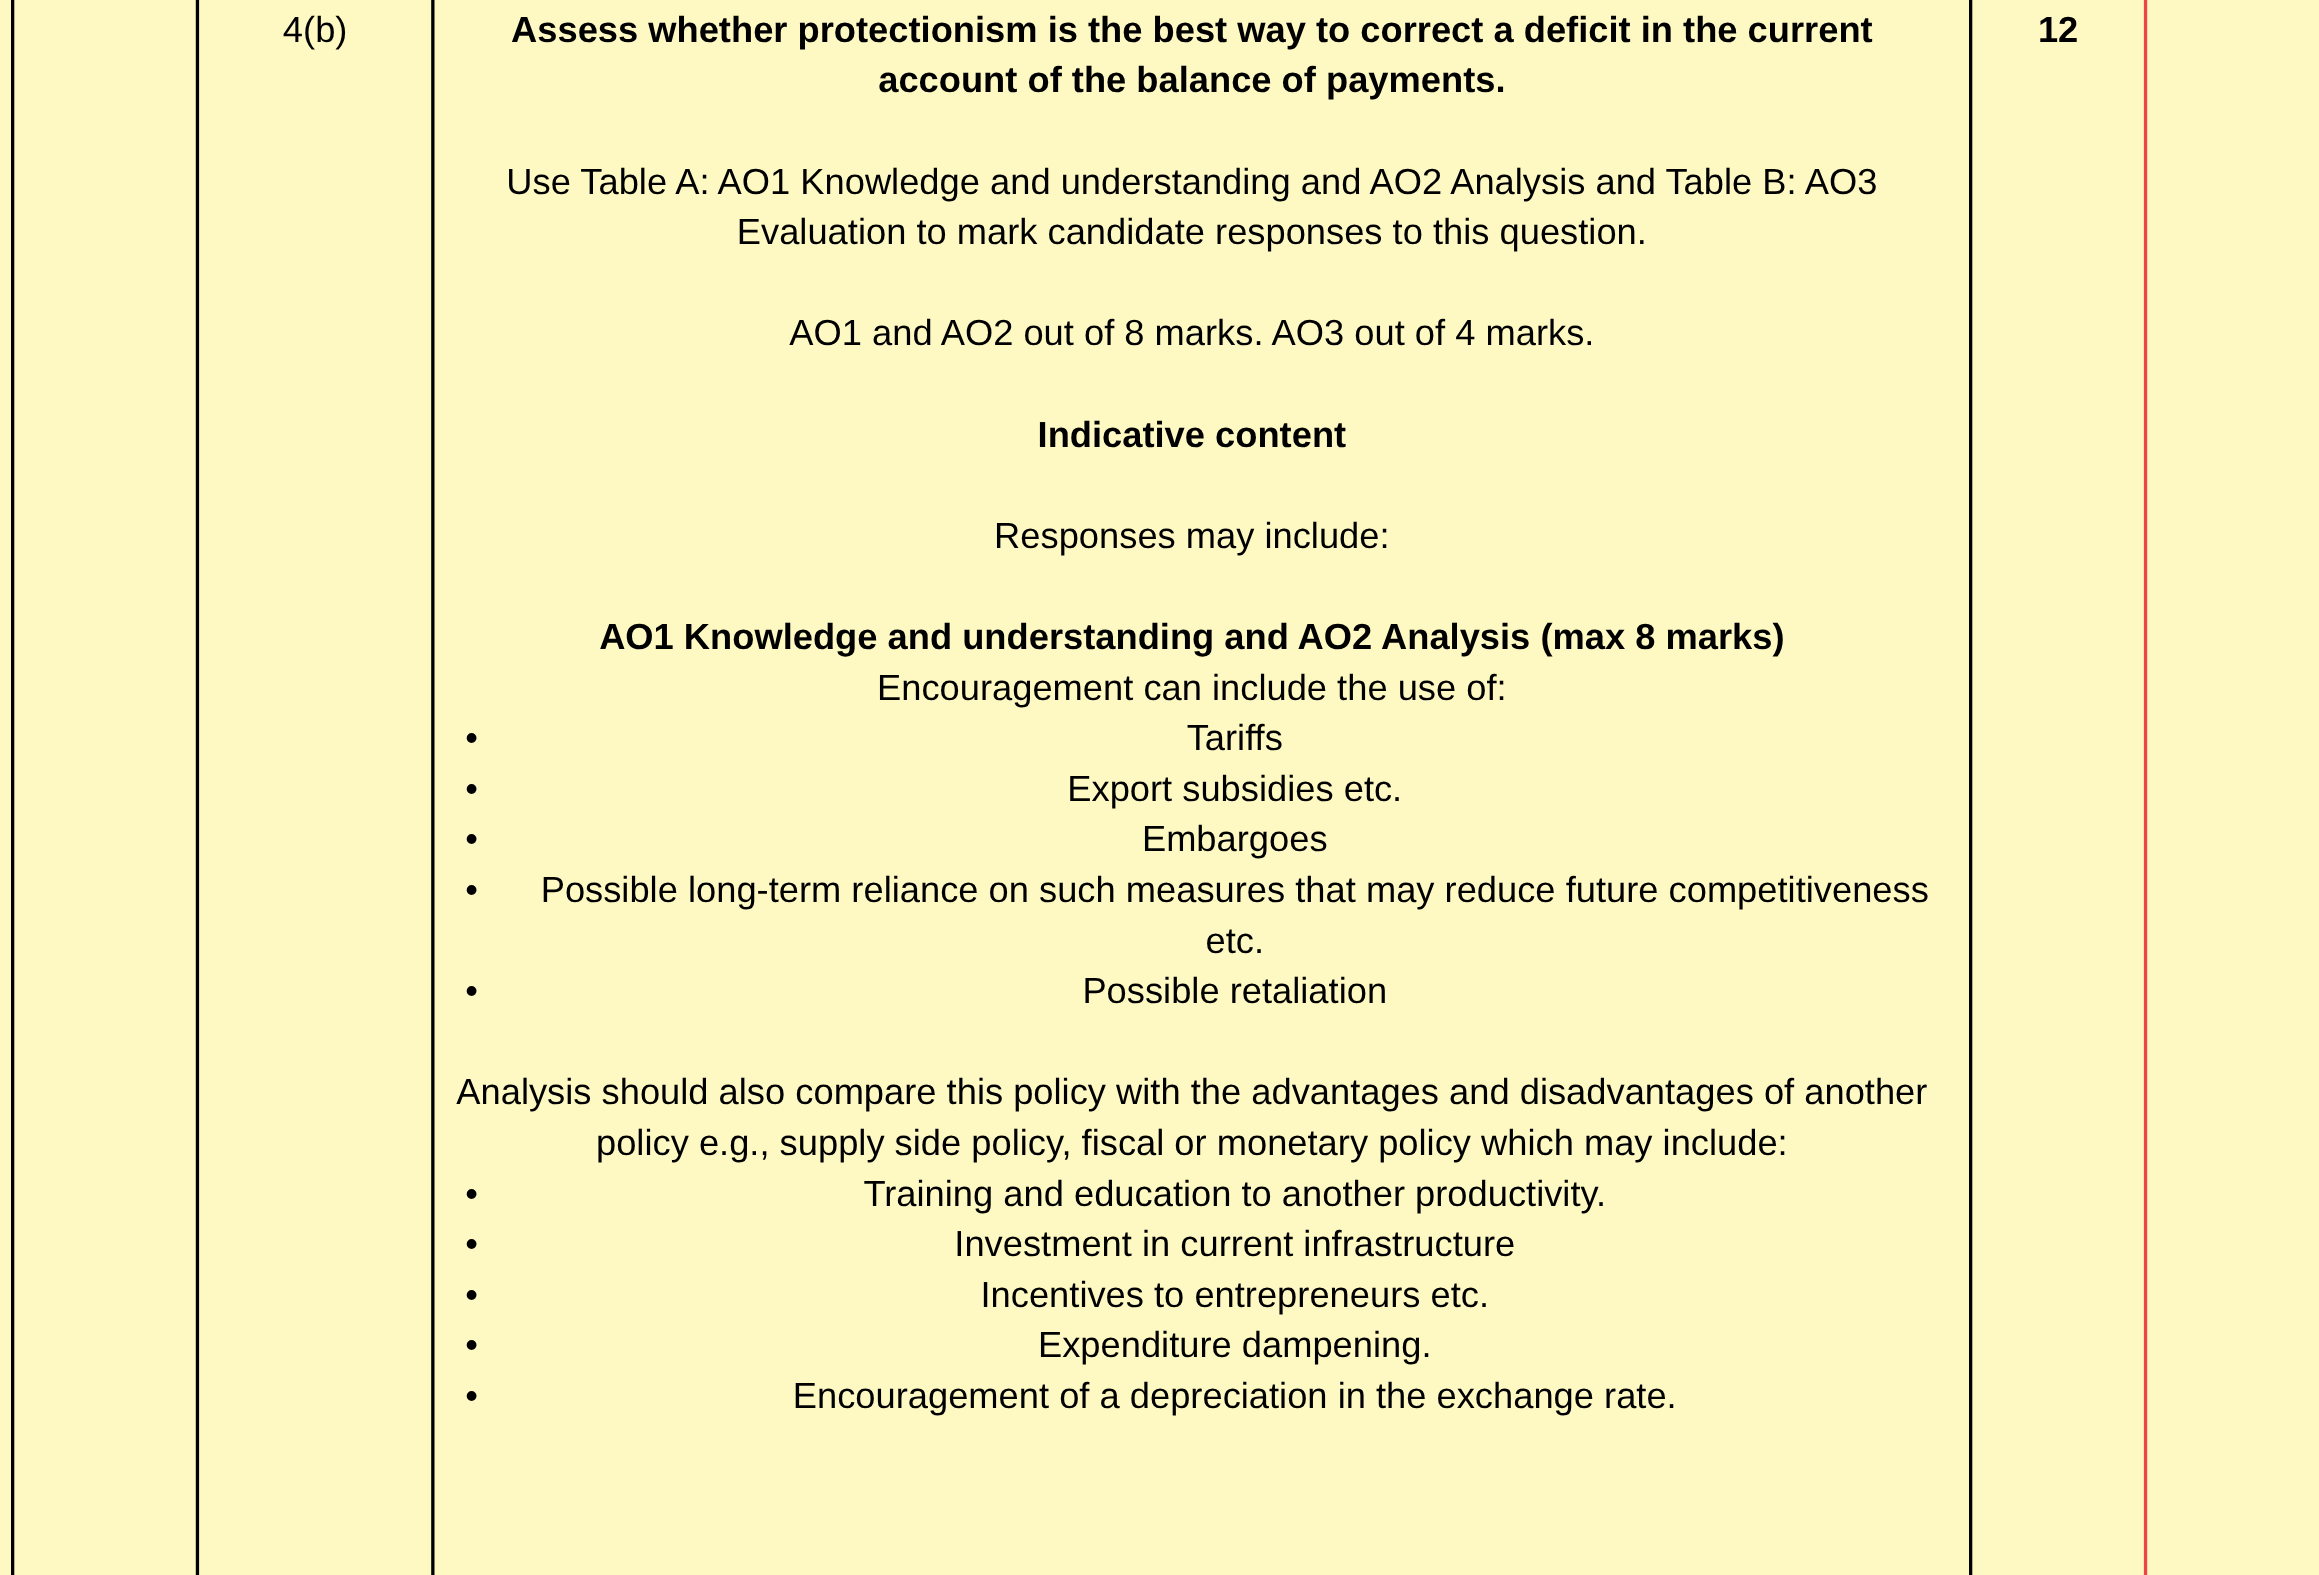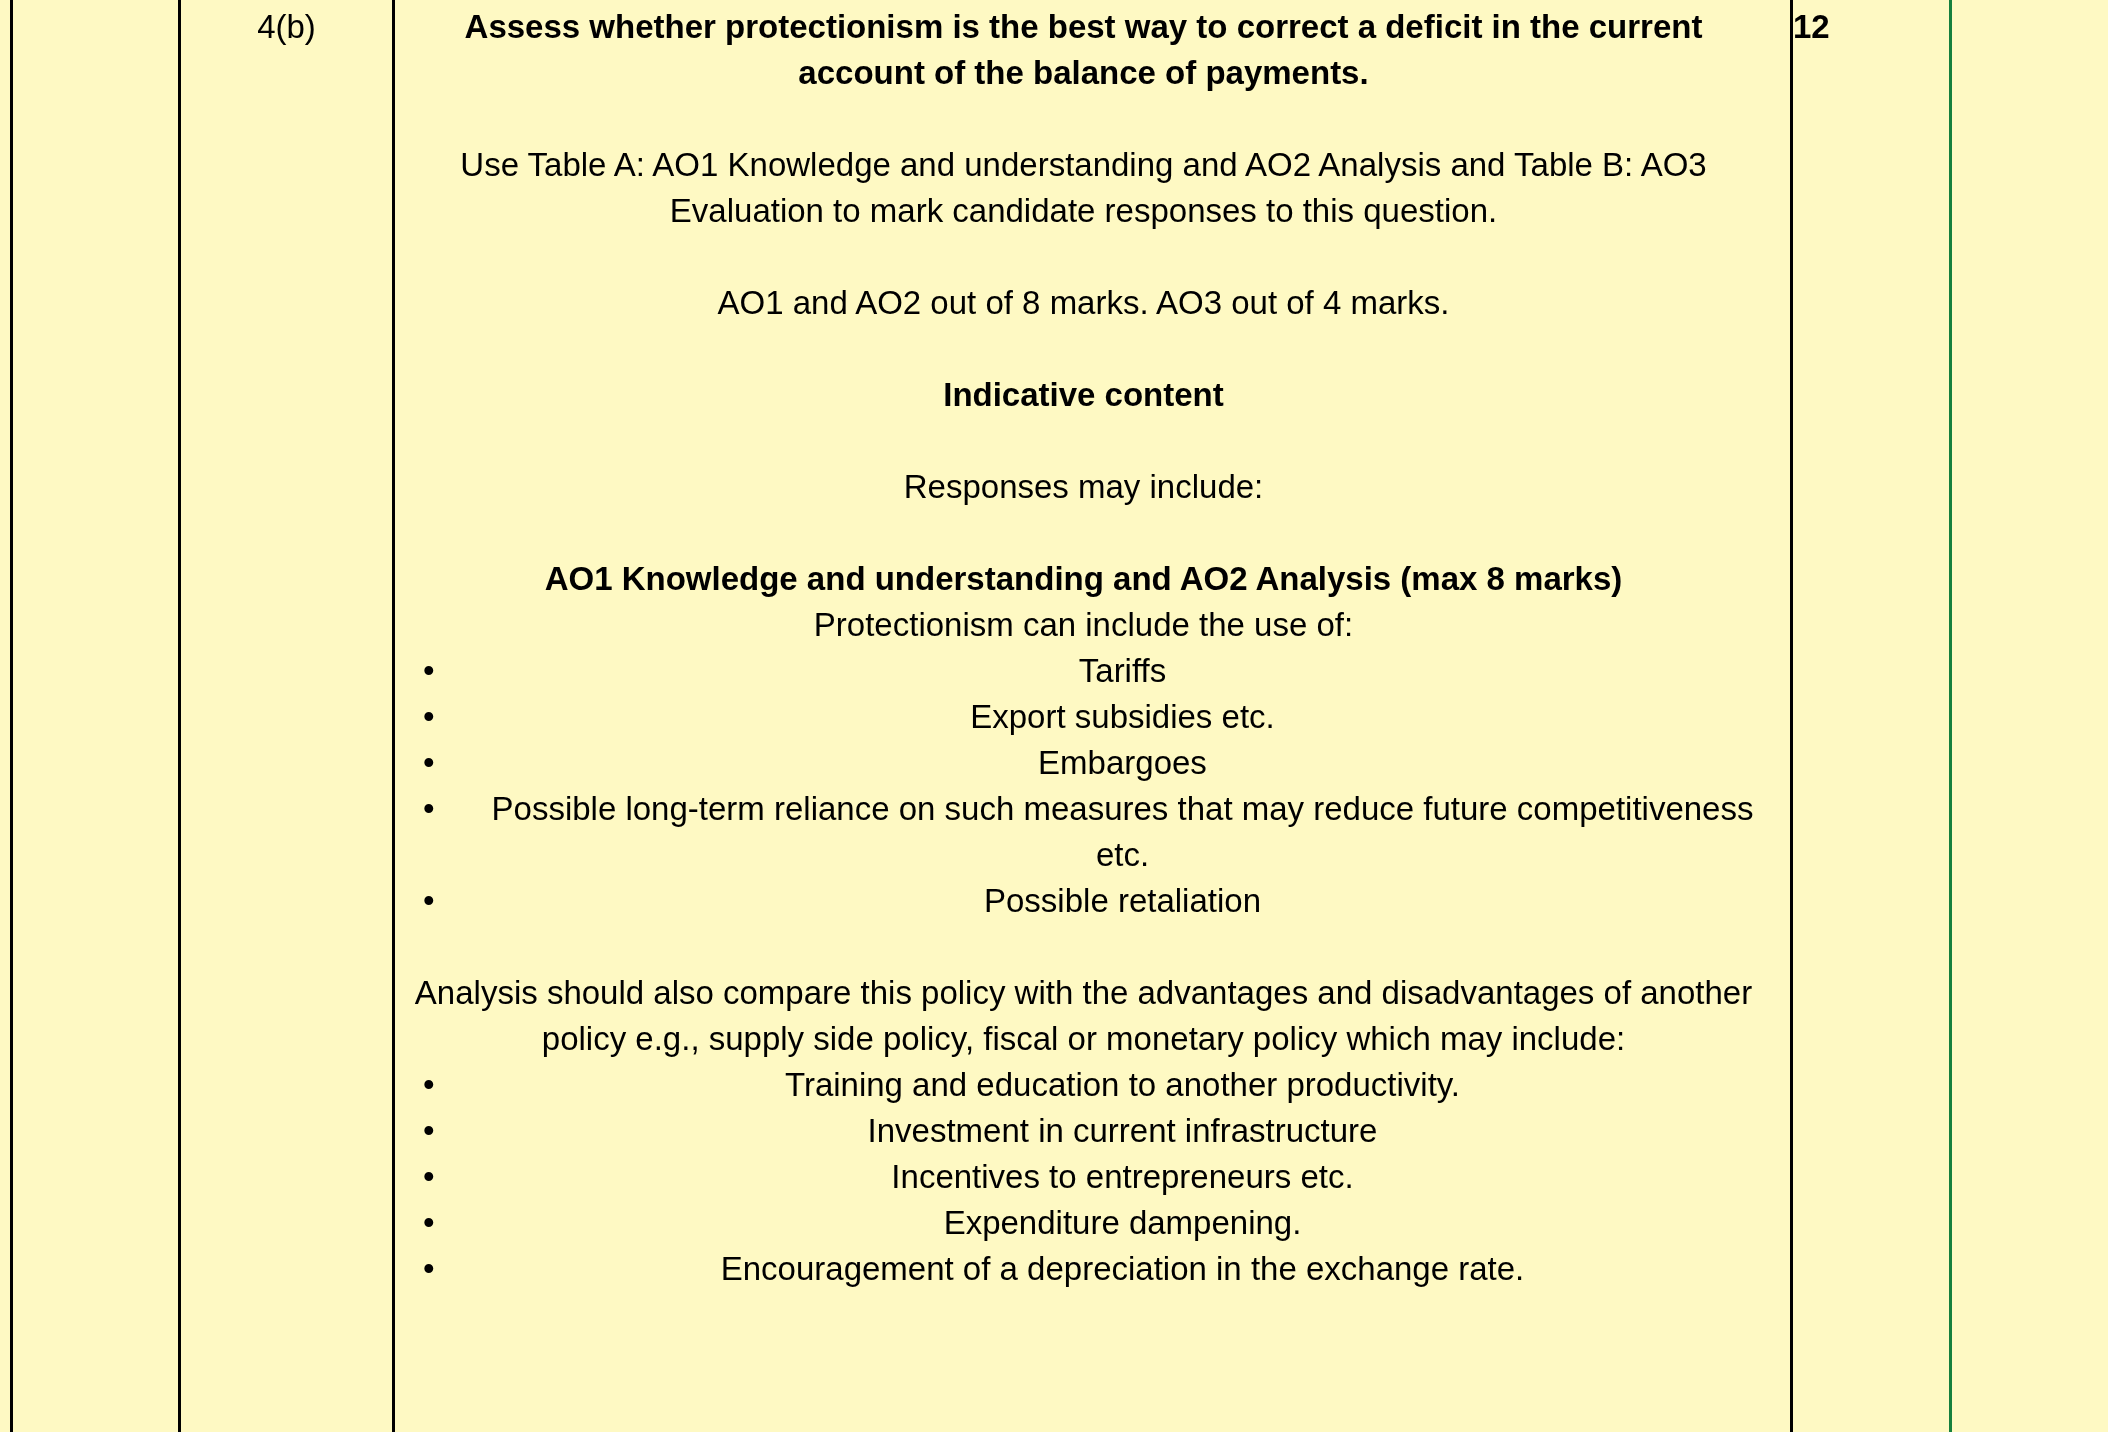--- a/index.html
+++ b/index.html
@@ -37,21 +37,22 @@
   }
   .col-answer {
     width: 1398px;
     border-left: 3px solid #000;
     padding: 4px 34px 0 16px;
     text-align: center;
   }
   .col-marks {
     width: 162px;
     border-left: 3px solid #000;
-    border-right: 3px solid #15803d;
+    border-right: 3px solid #ef4444;
+    text-align: center;
     padding-top: 4px;
     font-weight: bold;
   }
   .col-spacer-right { flex: 1 1 auto; }
 
   .para { margin: 0; }
   .gap-above { margin-top: 46px; }
   .bold { font-weight: bold; }
 
   ul.bullets {
@@ -90,21 +91,21 @@
     <p class="para gap-above">Use Table A: AO1 Knowledge and understanding and AO2 Analysis and Table B: AO3 Evaluation to mark candidate responses to this question.</p>
 
     <p class="para gap-above">AO1 and AO2 out of 8 marks. AO3 out of 4 marks.</p>
 
     <p class="para gap-above bold">Indicative content</p>
 
     <p class="para gap-above">Responses may include:</p>
 
     <p class="para gap-above bold">AO1 Knowledge and understanding and AO2 Analysis (max 8 marks)</p>
 
-    <p class="para">Protectionism can include the use of:</p>
+    <p class="para">Encouragement can include the use of:</p>
 
     <ul class="bullets">
       <li>Tariffs</li>
       <li>Export subsidies etc.</li>
       <li>Embargoes</li>
     </ul>
 
 
     <ul class="bullets">
       <li>Possible long-term reliance on such measures that may reduce future competitiveness etc.</li>

